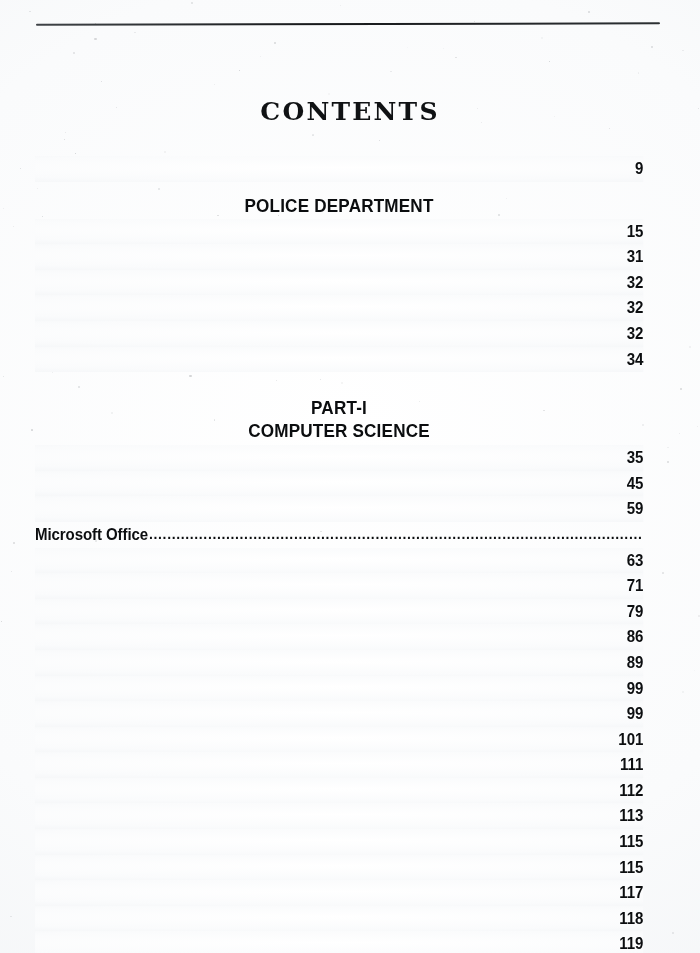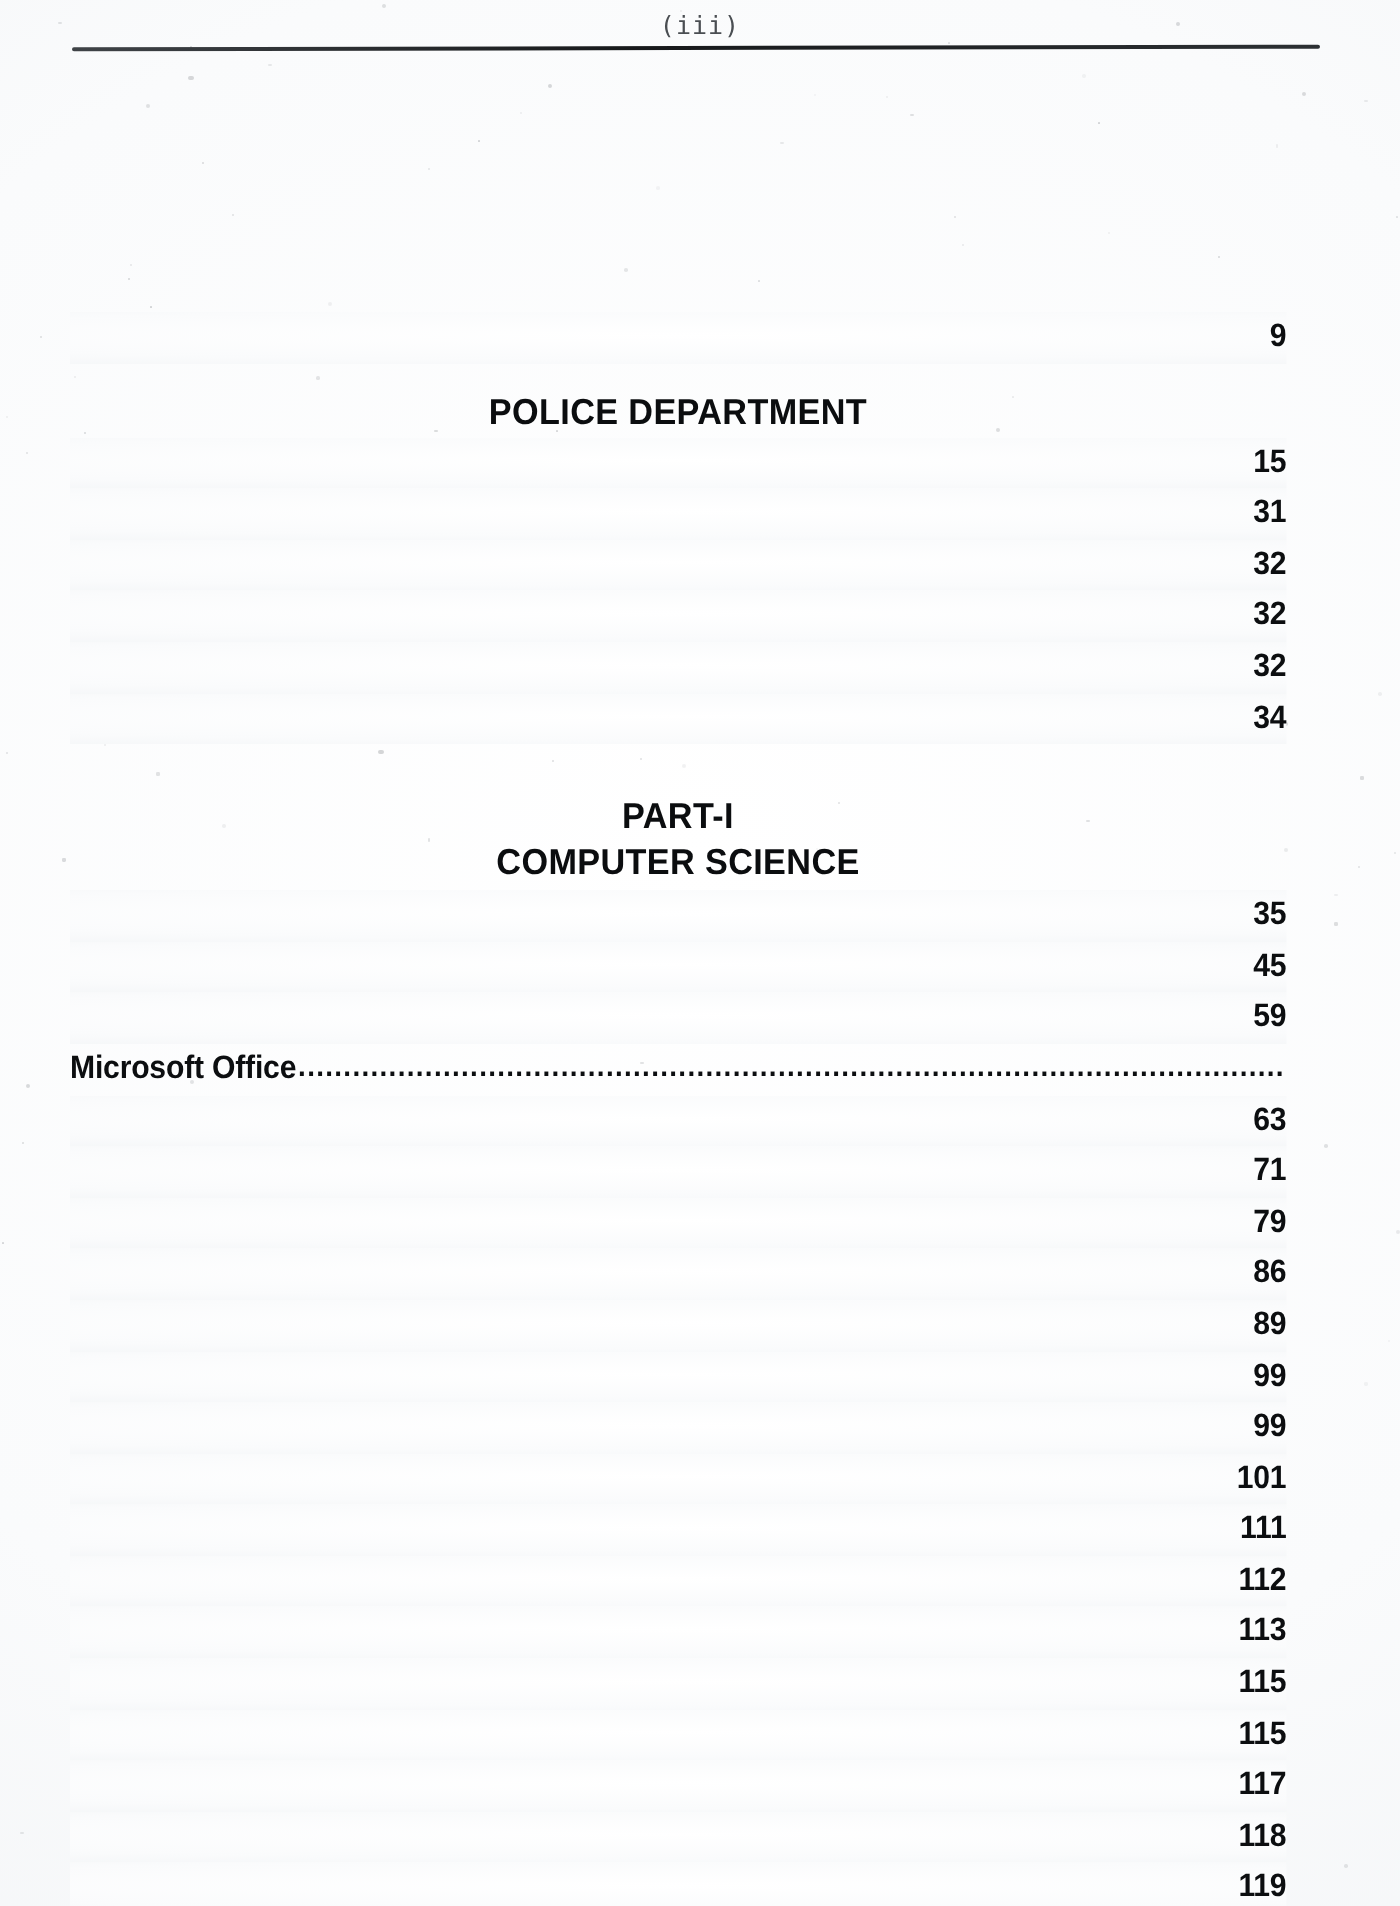--- a/index.html
+++ b/index.html
@@ -371,23 +371,23 @@
     <div class="speck" style="width: 0.544345px; height: 0.544345px; left: 698.16px; top: 108.024px; opacity: 0.41;"></div>
     <div class="speck" style="width: 0.83547px; height: 0.83547px; left: 566.654px; top: 266.104px; opacity: 0.63;"></div>
     <div class="speck" style="width: 1.28506px; height: 1.28506px; left: 78.4349px; top: 386.396px; opacity: 0.43;"></div>
     <div class="speck" style="width: 2.11168px; height: 2.11168px; left: 49.1941px; top: 600.295px; opacity: 0.59;"></div>
     <div class="speck" style="width: 1.78357px; height: 1.78357px; left: 450.621px; top: 266.628px; opacity: 0.6;"></div>
     <div class="speck" style="width: 1.59692px; height: 1.59692px; left: 479.033px; top: 164.545px; opacity: 0.31;"></div>
   </div>
 
 <div class="content">
 
-  <div class="folio">(iii)</div>
   <div class="rule"></div>
 
+  <div class="doc-title">CONTENTS</div>
 
   <div class="entries" id="entries">
       <div class="row lead-gap">
         <span class="label"><em>Oneliner Information</em> about Computer</span>
         <span class="leader">........................................................................................................................................................................................................</span>
         <span class="page">9</span>
       </div>
       <div class="sec-block">
         <div class="sec-head">POLICE DEPARTMENT</div>
         <div class="row">

